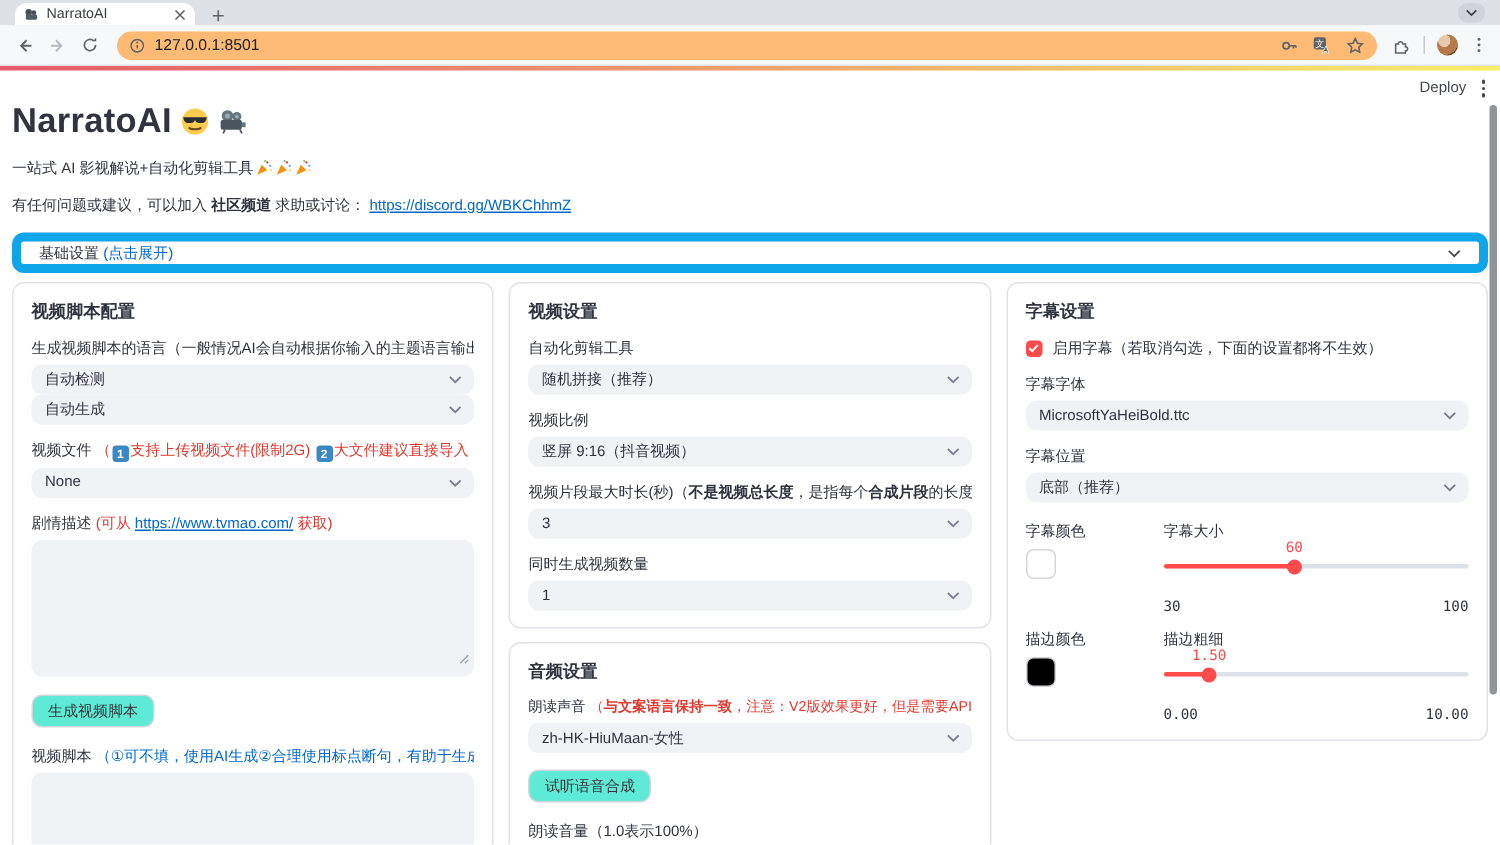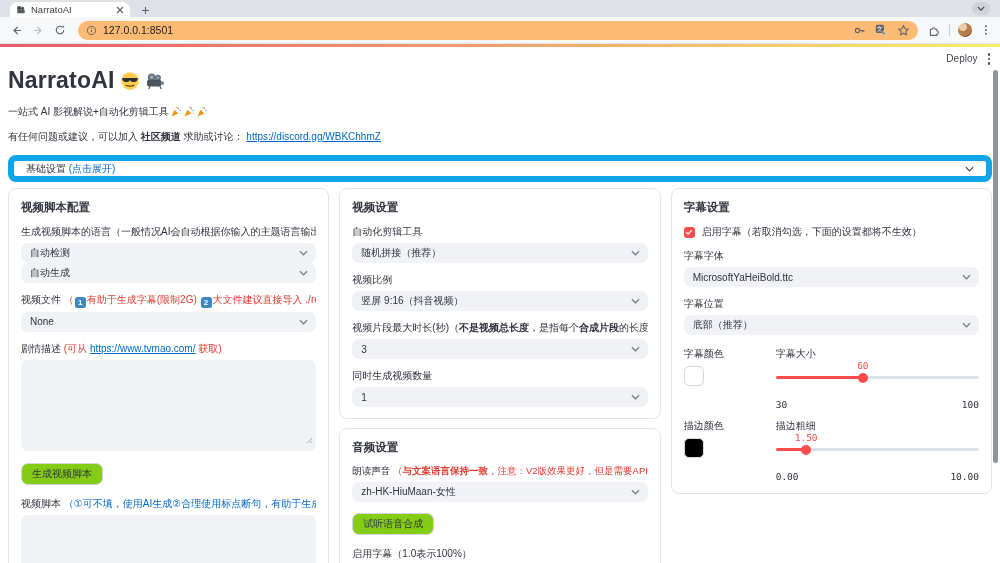--- a/index.html
+++ b/index.html
@@ -47,21 +47,21 @@
   .cols { display:flex; gap:10px; padding:6px 8px 0 8px; align-items:flex-start; }
   .col { flex:1; min-width:0; display:flex; flex-direction:column; gap:9px; }
   .card { border:1px solid #e2e3e8; border-radius:8px; padding:11px 12px; background:#fff; }
   .card-h { font-size:11.5px; font-weight:700; }
   .label { font-size:10px; margin:10px 0 4px 0; white-space:nowrap; overflow:hidden; }
   .select { position:relative; height:20px; background:#f0f2f6; border-radius:7px; display:flex;
     align-items:center; padding:0 22px 0 9px; font-size:10px; }
   .select .chev { position:absolute; right:8px; top:50%; transform:translateY(-50%); display:flex; }
   .textarea { position:relative; background:#f0f2f6; border-radius:7px; }
   .resize-grip { position:absolute; right:3px; bottom:3px; }
-  .btn { display:inline-block; background:#84cc16; border:1px solid #d4d6dd; border-radius:7px;
+  .btn { display:inline-block; background:#5eead4; border:1px solid #d4d6dd; border-radius:7px;
     font-size:10px; padding:3px 10px; color:#31333f; }
 
   .checkbox-row { display:flex; align-items:center; gap:7px; margin-top:10px; }
   .checkbox { width:11px; height:11px; background:#ff4b4b; border-radius:3px; display:flex;
     align-items:center; justify-content:center; flex:0 0 auto; }
   .checkbox-label { font-size:10px; white-space:nowrap; overflow:hidden; }
 
   .pick-row { display:flex; gap:14px; margin-top:12px; }
   .pick-col { width:78px; flex:0 0 auto; }
   .swatch { width:20px; height:20px; border-radius:5px; border:1px solid #d4d6dd; margin-top:5px; }
@@ -277,21 +277,21 @@
 
         <div class="select">
           <span>自动生成</span>
           <span class="chev">
               <svg width="9" height="6" viewBox="0 0 10 6">
                 <path d="M1 1l4 4 4-4" fill="none" stroke="#7b7f8c" stroke-width="1.4"></path>
               </svg>
             </span>
         </div>
 
-        <div class="label"><span>视频文件 </span><span class="seg-red">（</span><span class="seg-keycap">1</span><span class="seg-red">有助于生成字幕(限制2G) </span><span class="seg-keycap">2</span><span class="seg-red">大文件建议直接导入 ./resource/videos 目录）</span></div>
+        <div class="label"><span>视频文件 </span><span class="seg-red">（</span><span class="seg-keycap">1</span><span class="seg-red">支持上传视频文件(限制2G) </span><span class="seg-keycap">2</span><span class="seg-red">大文件建议直接导入 ./resource/videos 目录）</span></div>
         <div class="select">
           <span>None</span>
           <span class="chev">
               <svg width="9" height="6" viewBox="0 0 10 6">
                 <path d="M1 1l4 4 4-4" fill="none" stroke="#7b7f8c" stroke-width="1.4"></path>
               </svg>
             </span>
         </div>
 
         <div class="label"><span>剧情描述 </span><span class="seg-red">(可从 </span><span class="seg-link">https://www.tvmao.com/</span><span class="seg-red"> 获取)</span></div>
@@ -367,21 +367,21 @@
               <svg width="9" height="6" viewBox="0 0 10 6">
                 <path d="M1 1l4 4 4-4" fill="none" stroke="#7b7f8c" stroke-width="1.4"></path>
               </svg>
             </span>
         </div>
 
         <div style="margin-top:11px">
           <span class="btn">试听语音合成</span>
         </div>
 
-        <div class="label" style="margin-top:12px">启用字幕（1.0表示100%）</div>
+        <div class="label" style="margin-top:12px">朗读音量（1.0表示100%）</div>
 
       </div>
     </div>
 
     <div class="col">
       <div class="card">
         <div class="card-h">字幕设置</div>
 
         <div class="checkbox-row">
           <span class="checkbox">

